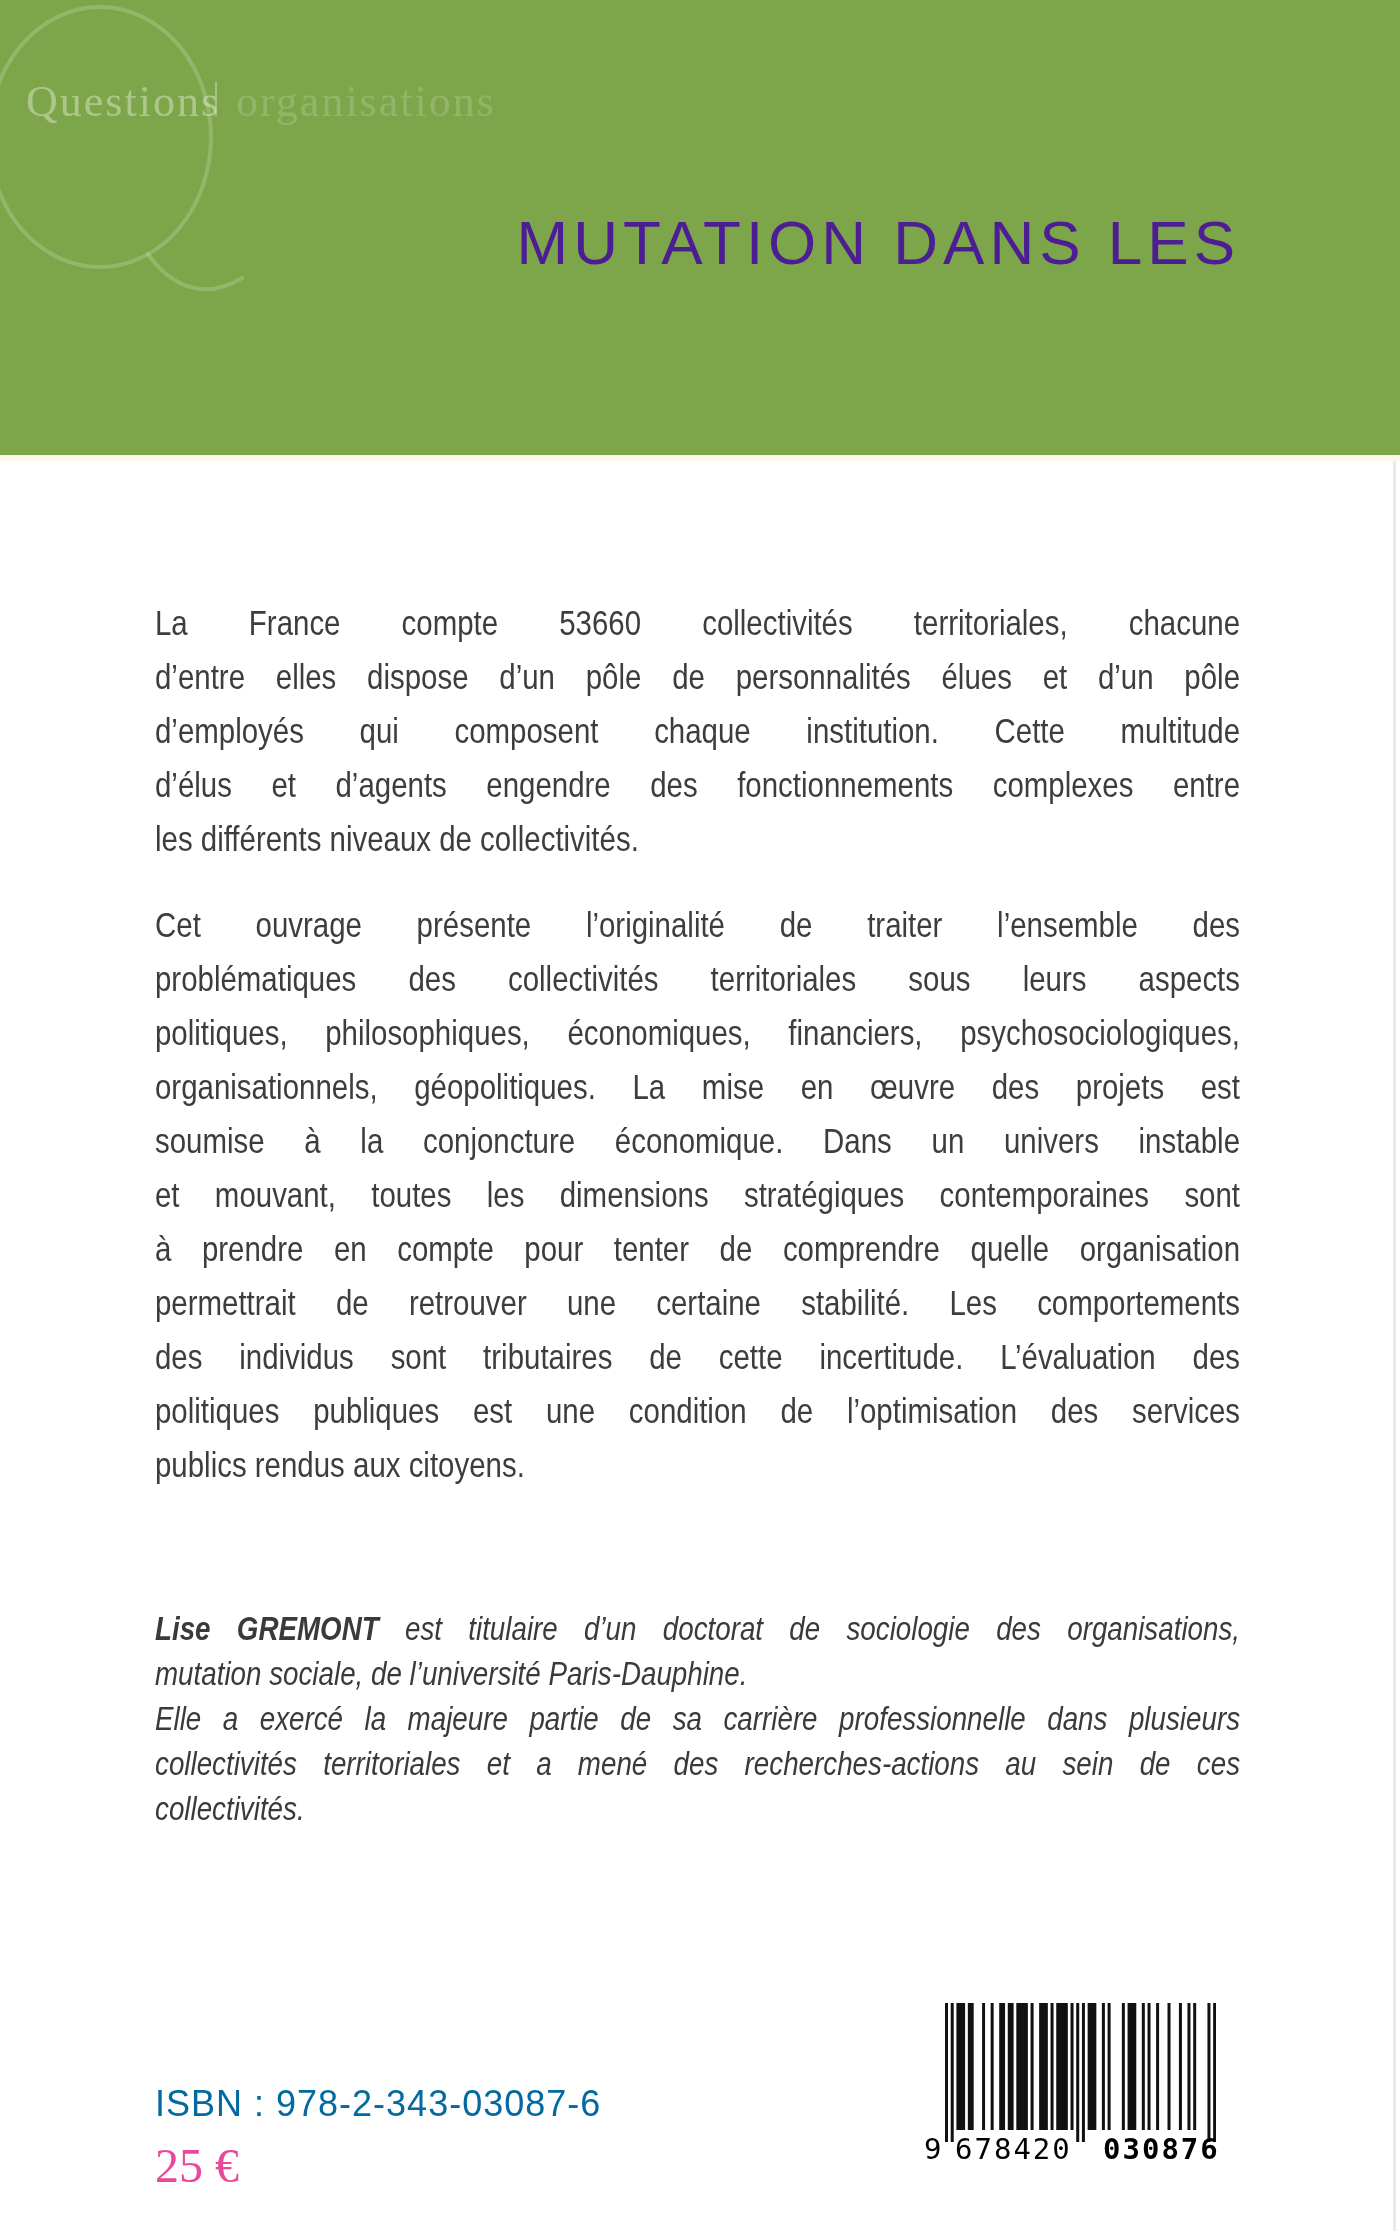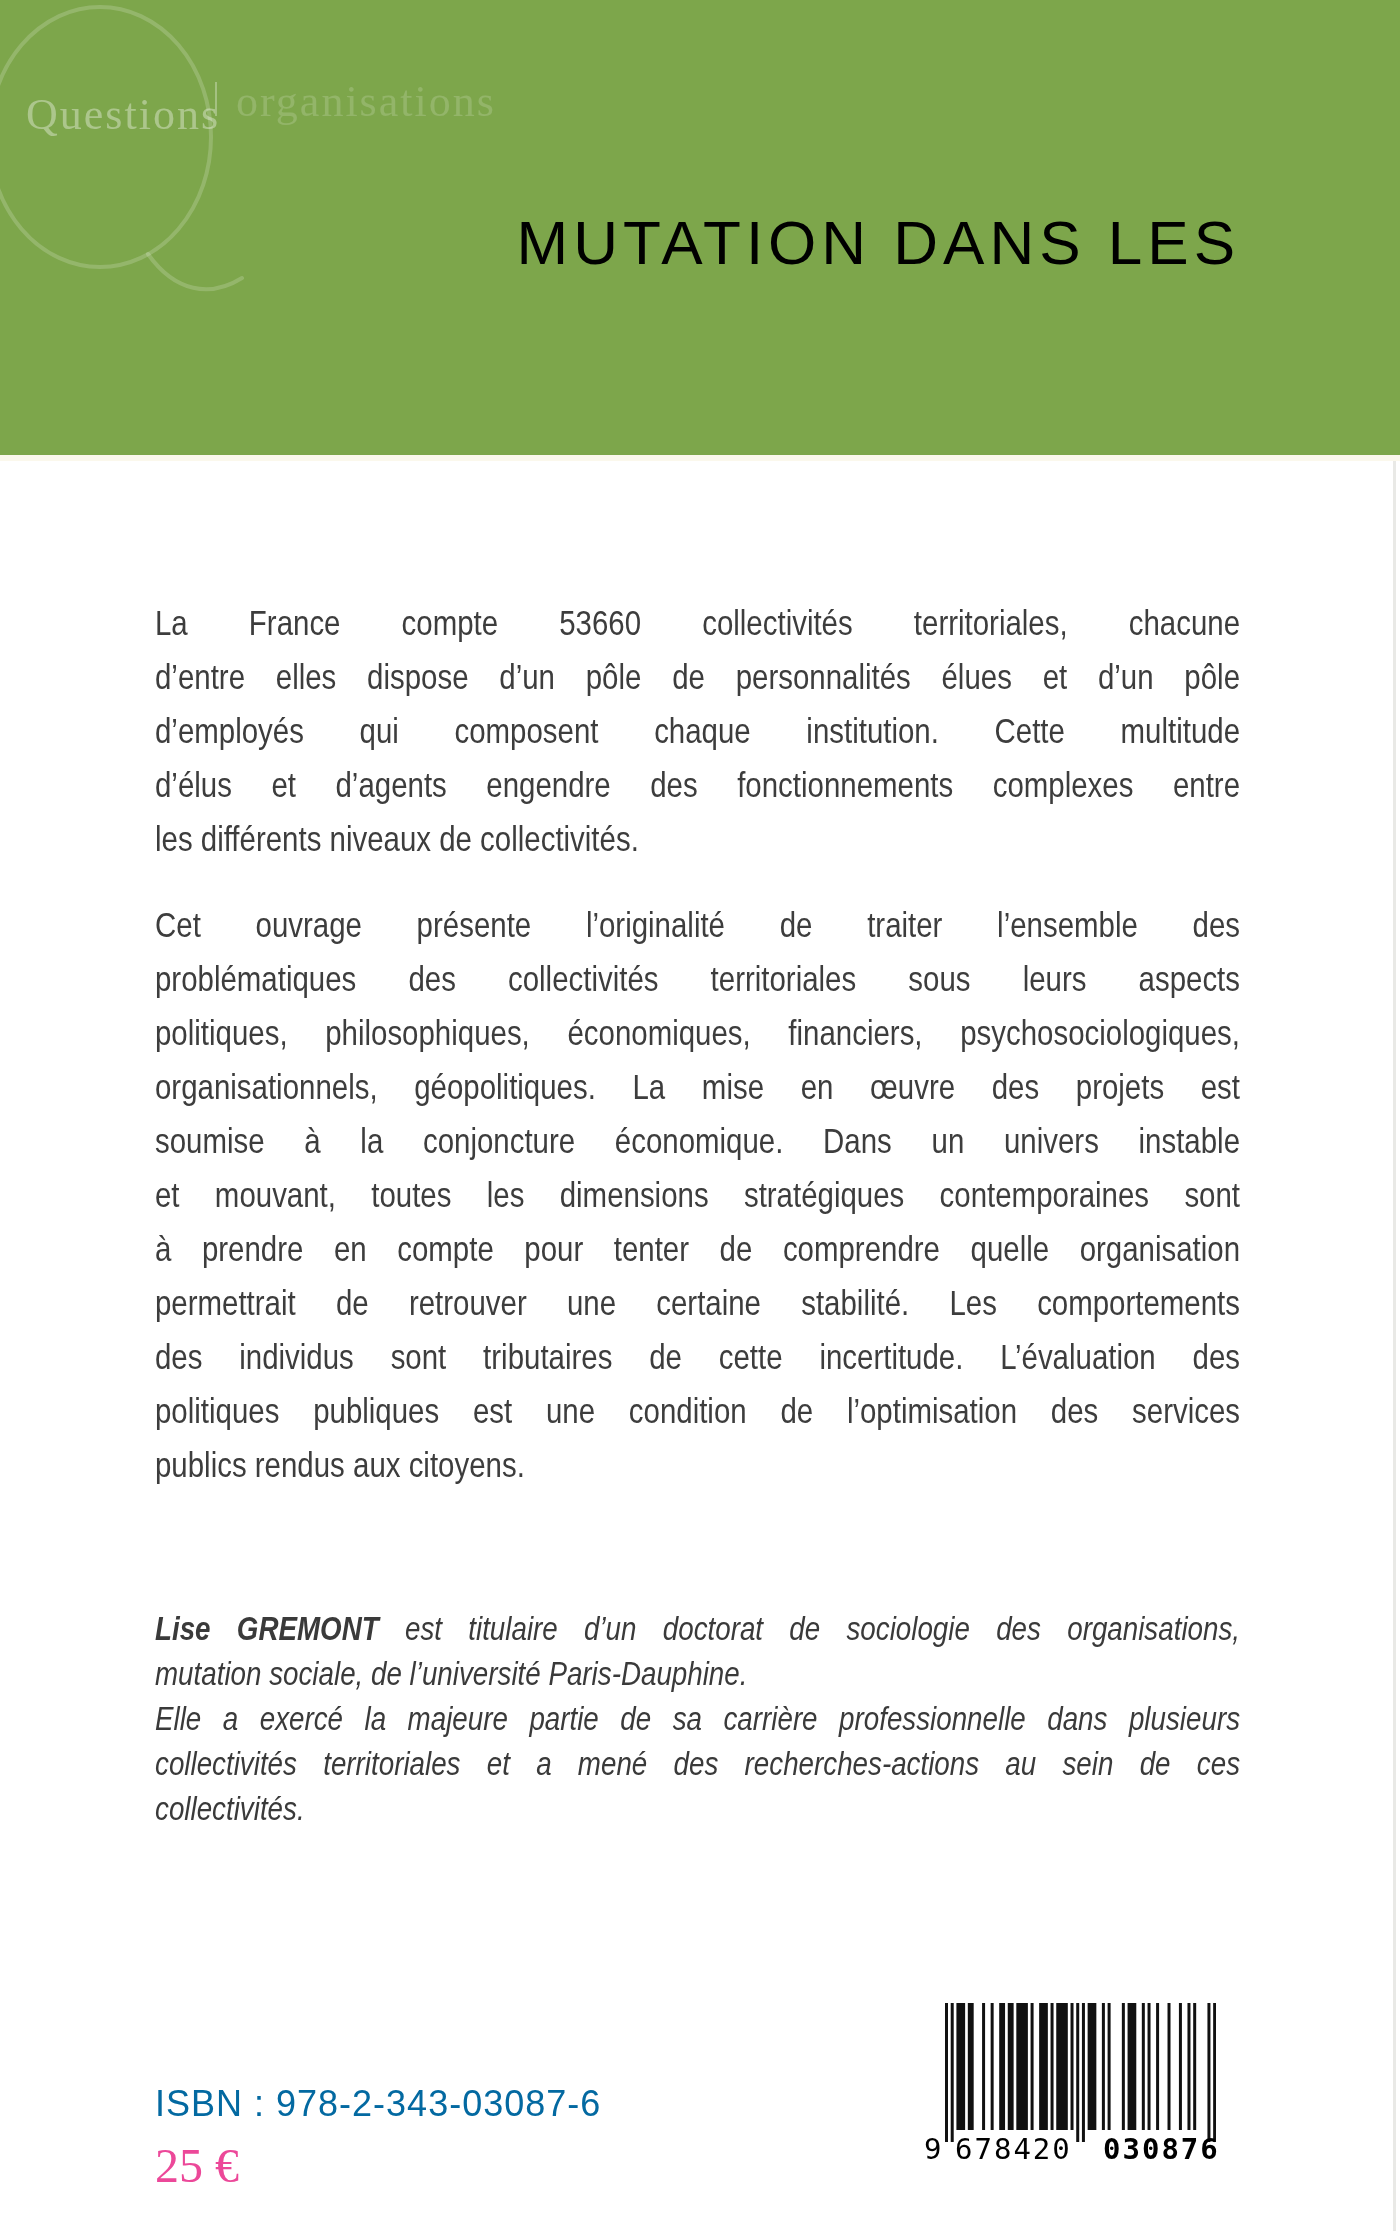--- a/index.html
+++ b/index.html
@@ -19,30 +19,30 @@
   #band-bottom-line{
     position:absolute;left:0;top:455px;width:1400px;height:6px;
     background:#fbf8ec;
   }
   #q-logo{position:absolute;left:0;top:0;}
   .coll-name{
     position:absolute;top:76px;
     font-family:"Liberation Serif",serif;
     font-size:44px;font-weight:400;letter-spacing:2px;
   }
-  #coll-left{left:26px;color:rgba(255,255,255,0.36);margin-top:13px;}
+  #coll-left{left:26px;color:rgba(255,255,255,0.36);}
   #coll-right{left:236px;color:rgba(255,255,255,0.17);}
   #coll-sep{
     position:absolute;left:215px;top:82px;width:2px;height:34px;
     background:rgba(255,255,255,0.30);
   }
   #title{
     position:absolute;right:160px;top:205px;
     text-align:right;
-    color:#000000;
+    color:#4c1d95;
     font-size:62px;line-height:76px;font-weight:300;
     letter-spacing:5px;white-space:nowrap;
   }
 
   
   .textcol{
     position:absolute;left:155px;width:1290px;
     transform:scaleX(0.8411);transform-origin:0 0;
     color:#3d3d3d;
   }

